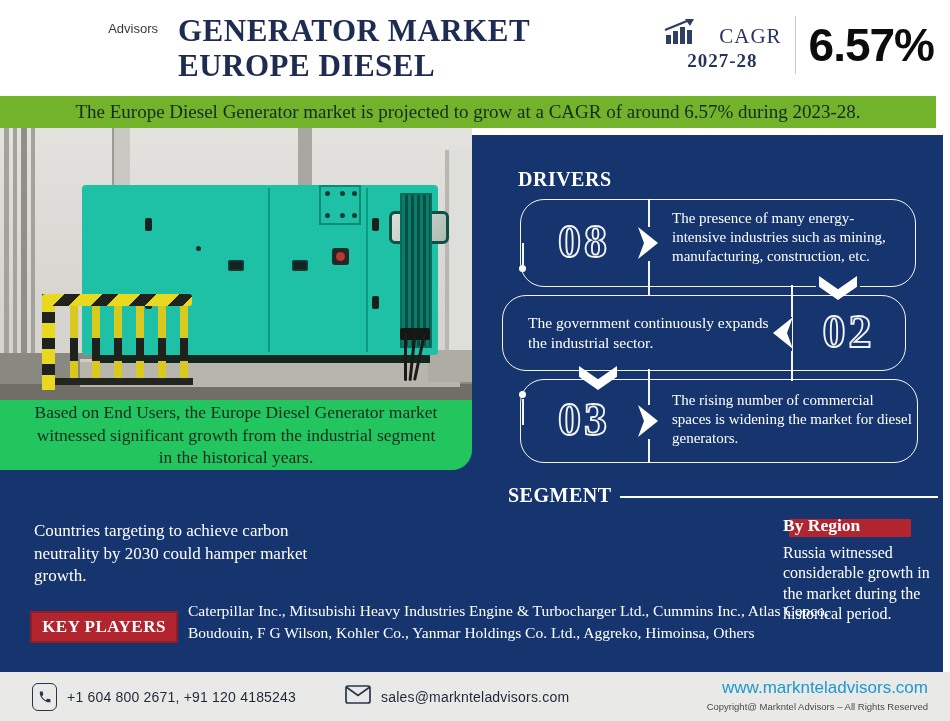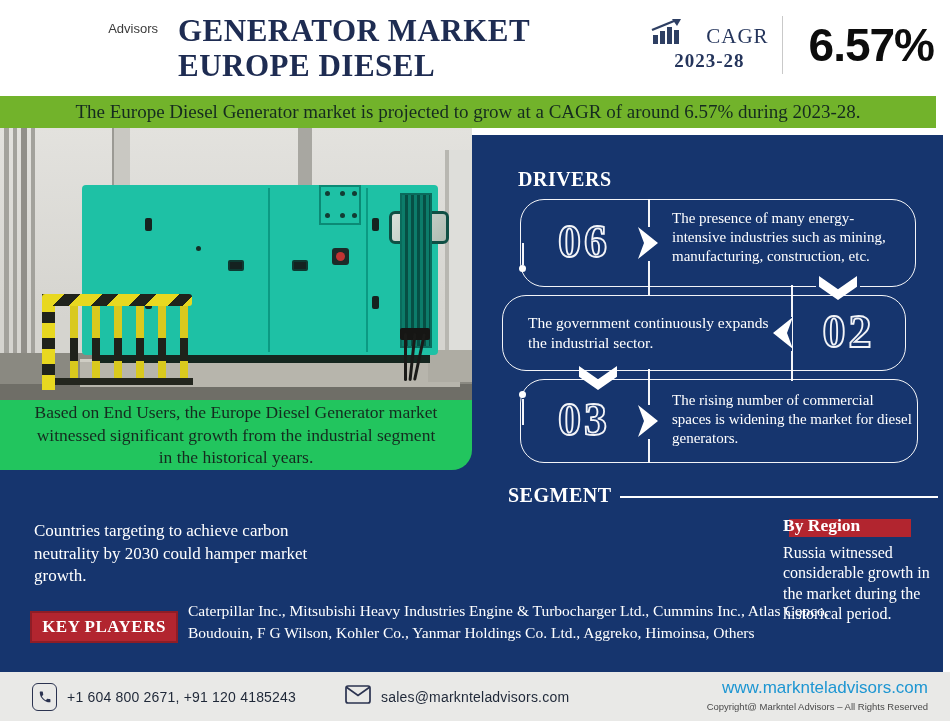--- a/index.html
+++ b/index.html
@@ -15,21 +15,21 @@
   .logo-sub { text-align:right; font-size:13px; color:#3a3a3a; margin-top:-3px; }
   .title { position:absolute; left:178px; top:13px; font-size:31px; line-height:1.13; font-weight:bold;
            color:#1e2c52; letter-spacing:0.5px; }
   .cagr-block { position:absolute; right:16px; top:16px; display:flex; align-items:center; gap:13px; }
   .cagr-left { text-align:center; }
   .cagr-row { display:flex; align-items:flex-end; gap:22px; justify-content:center; }
   .cagr-label { font-size:21px; color:#25355c; letter-spacing:1px; }
   .cagr-period { font-size:19px; font-weight:bold; color:#25355c; letter-spacing:1px; margin-top:1px; }
   .cagr-divider { width:1px; height:58px; background:#c9c9c9; }
   .cagr-value { font-family:"Liberation Sans", sans-serif; font-size:46px; font-weight:bold;
-                color:#0c0c0c; letter-spacing:-1px;margin-left:13px; }
+                color:#0c0c0c; letter-spacing:-1px; }
 
   
   .banner { position:absolute; left:0; top:96px; width:936px; height:32px; background:#72b32b;
             display:flex; align-items:center; justify-content:center; }
   .banner-text { font-size:19px; color:#152b1f; }
 
   
   .main { position:absolute; left:0; top:135px; width:943px; height:537px; background:#16356e; }
 
   
@@ -137,21 +137,21 @@
               <rect x="3" y="17" width="5" height="9" fill="#2e3f63"></rect>
               <rect x="10" y="13" width="5" height="13" fill="#2e3f63"></rect>
               <rect x="17" y="9" width="5" height="17" fill="#2e3f63"></rect>
               <rect x="24" y="12" width="5" height="14" fill="#2e3f63"></rect>
               <path d="M2 12 L24 3" stroke="#2e3f63" stroke-width="2.4" fill="none"></path>
               <path d="M22 1 L31 1 L27 8 Z" fill="#2e3f63"></path>
             </svg>
           </span>
           <span class="cagr-label">CAGR</span>
         </div>
-        <div class="cagr-period">2023-28</div>
+        <div class="cagr-period">2027-28</div>
       </div>
       <div class="cagr-divider"></div>
       <div class="cagr-value">6.57%</div>
     </div>
   </div>
 
   <div class="banner">
     <div class="banner-text">The Europe Diesel Generator market is projected to grow at a CAGR of around 6.57% during 2023-28.</div>
   </div>
 
@@ -209,21 +209,21 @@
 
   <div class="caption">
     <div class="caption-text">Based on End Users, the Europe Diesel Generator market witnessed significant growth from the industrial segment in the historical years.</div>
   </div>
 
   <div class="rpanel">
     <div class="abs sec-heading" style="left:38px;top:5px">DRIVERS</div>
 
     <div class="abs dbox" style="left:40px;top:36px;width:396px;height:88px"></div>
     <div class="abs ddivider" style="left:168px;top:36px;height:96px"></div>
-    <div class="abs dnum" style="left:40px;top:52px;width:128px">06</div>
+    <div class="abs dnum" style="left:40px;top:52px;width:128px">08</div>
     <div class="abs vmask" style="left:159px;top:64px;width:18px;height:34px"></div>
     <div class="abs chev" style="left:158px;top:64px"></div>
     <div class="abs dtext" style="left:192px;top:46px;width:232px">The presence of many energy-intensive industries such as mining, manufacturing, construction, etc.</div>
     <div class="abs dstem" style="left:42px;top:80px;height:22px"></div>
     <div class="abs ddot" style="left:39px;top:102px"></div>
 
     <div class="abs vmask" style="left:336px;top:118px;width:44px;height:18px"></div>
     <div class="abs vnotch" style="left:339px;top:113px"></div>
 
     <div class="abs dbox" style="left:22px;top:132px;width:404px;height:76px"></div>

